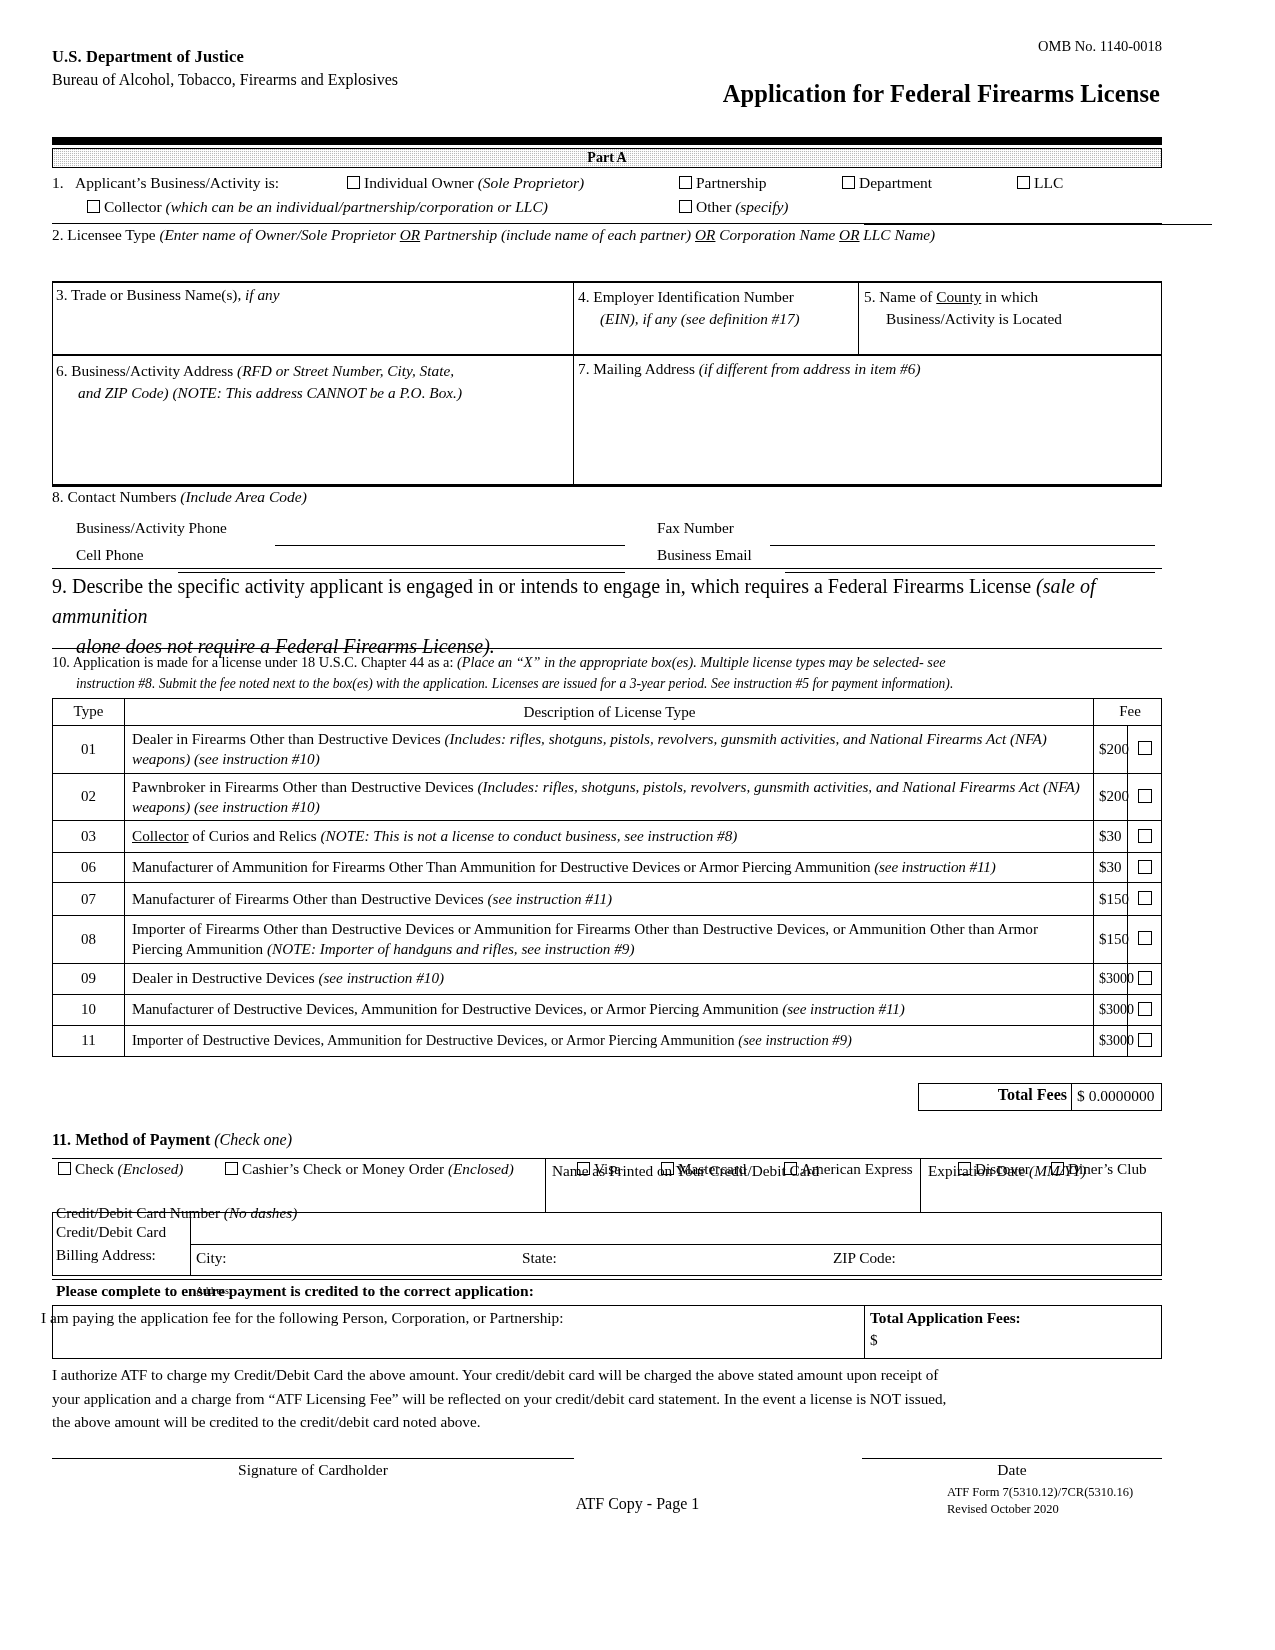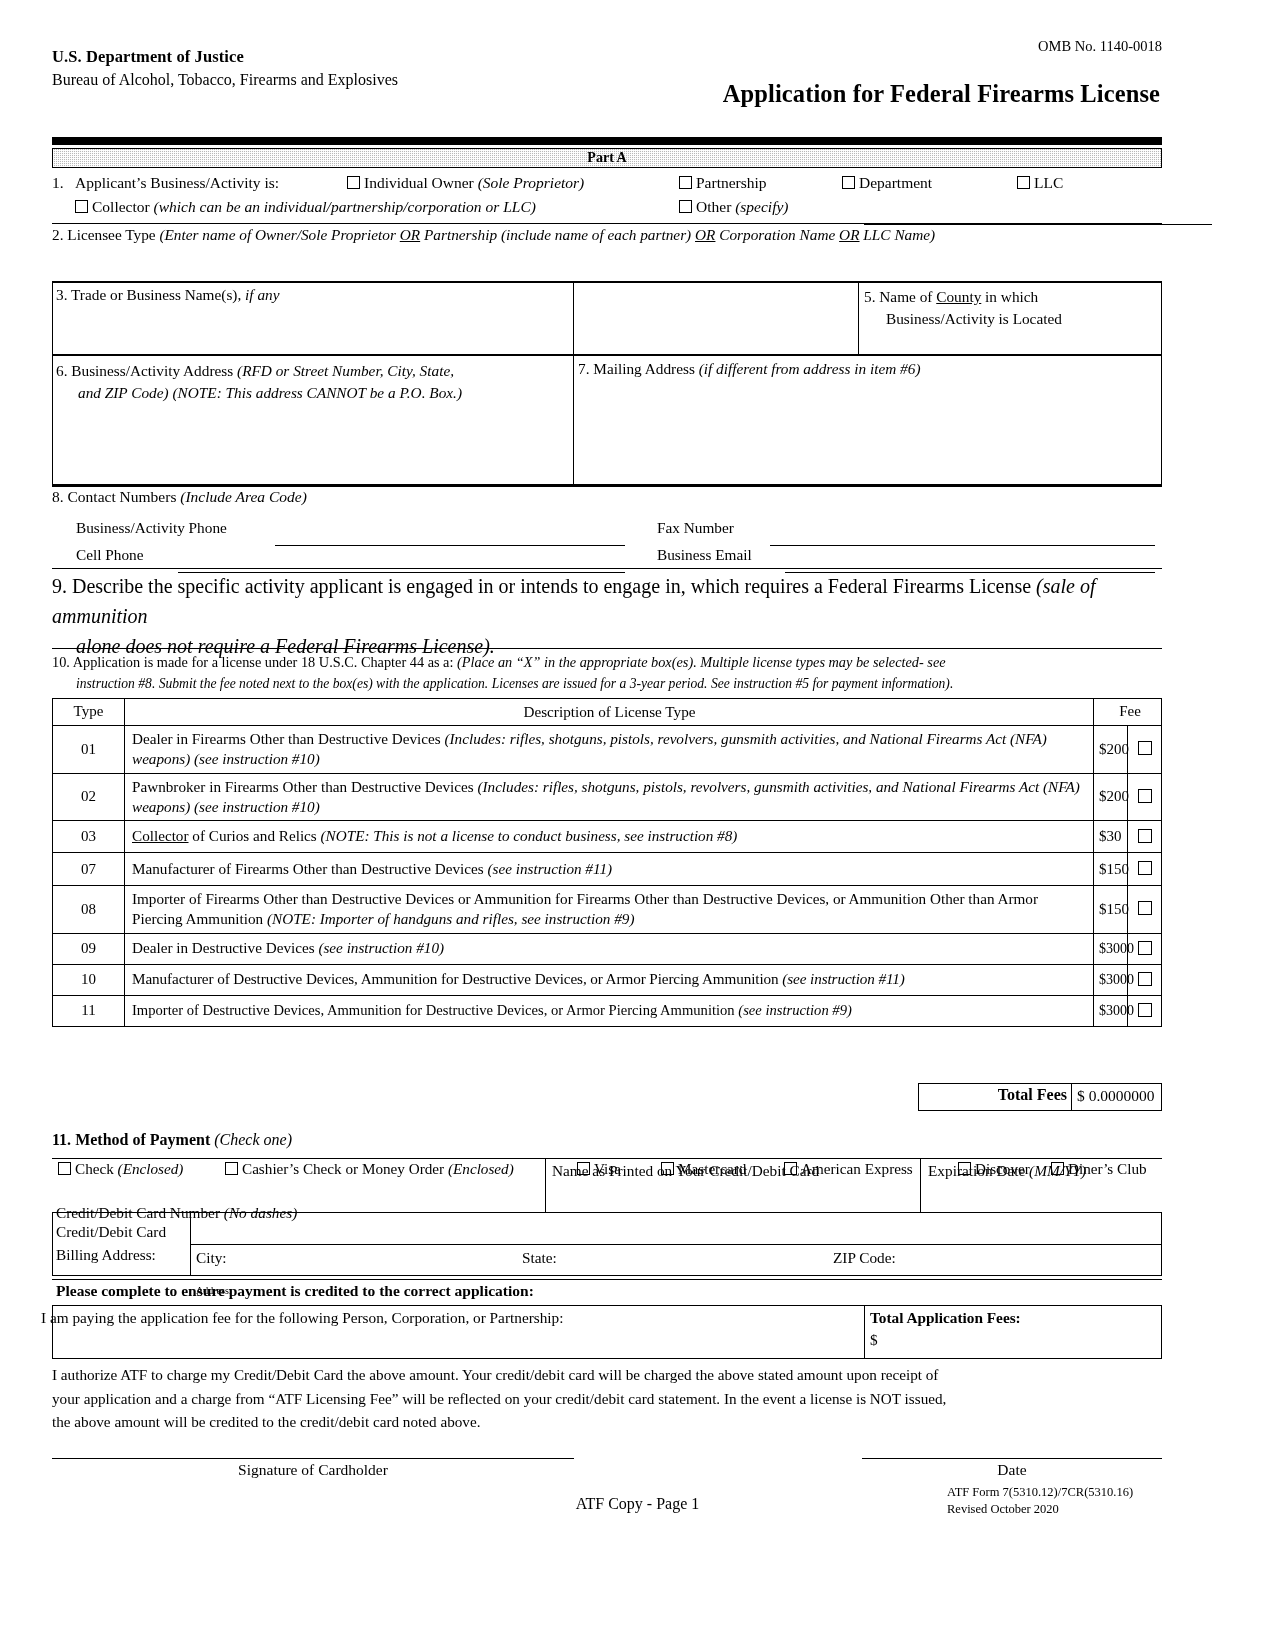--- a/index.html
+++ b/index.html
@@ -118,21 +118,21 @@
         <span class="cb"></span><span>Partnership</span>
       </span>
       <span class="c" style="left:790px;">
         <span class="cb"></span><span>Department</span>
       </span>
       <span class="c" style="left:965px;">
         <span class="cb"></span><span>LLC</span>
       </span>
     </div>
     <div class="r2">
-      <span class="c" style="left:23px;">
+      <span class="c" style="left:35px;">
         <span class="cb"></span><span>Collector</span>
         <span class="it">(which can be an individual/partnership/corporation or LLC)</span>
       </span>
       <span class="c" style="left:627px;">
         <span class="cb"></span><span>Other</span>
         <span class="it">(specify)</span>
       </span>
       <span class="c rule" style="left:812px; top:16px; width:348px;"></span>
     </div>
   </div>
@@ -146,20 +146,25 @@
   <div class="box" style="left:52px; top:248px; width:1110px; height:34px; border-top:none; border-left:none; border-right:none;"></div>
 
   <div class="box" style="left:52px; top:282px; width:1110px; height:73px;"></div>
   <div class="vline" style="left:573px; top:282px; height:73px;"></div>
   <div class="vline" style="left:858px; top:282px; height:73px;"></div>
 
   <div class="lbl" style="left:56px; top:286px; font-size:15.3px;">
     <span>3.</span>
     <span>Trade or Business Name(s),</span>
     <span class="it">if any</span>
+  </div>
+  <div class="lbl" style="left:578px; top:286px; font-size:15.3px; line-height:1.45;">
+    <span>4.</span>
+    <span>Employer Identification Number</span><br>
+    <span class="it" style="margin-left:22px;">(EIN), if any (see definition #17)</span>
   </div>
   <div class="lbl" style="left:864px; top:286px; font-size:15.3px; line-height:1.45;">
     <span>5.</span>
     <span>Name of </span><span class="un">County</span><span> in which</span><br>
     <span style="margin-left:22px;">Business/Activity is Located</span>
   </div>
 
   <div class="box" style="left:52px; top:355px; width:1110px; height:130px;"></div>
   <div class="vline" style="left:573px; top:355px; height:130px;"></div>
 
@@ -225,20 +230,26 @@
       </tr>
       <tr style="height:47px;">
         <td class="c-type">02</td>
         <td class="c-desc"><span>Pawnbroker in Firearms Other than Destructive Devices </span><span class="it">(Includes:  rifles, shotguns, pistols, revolvers, gunsmith activities, and National Firearms Act (NFA) weapons) (see instruction #10)</span></td>
         <td class="c-fee">$200</td>
         <td class="c-chk"><span class="cb cb-lg" style="margin:0;"></span></td>
       </tr>
       <tr style="height:32px;">
         <td class="c-type">03</td>
         <td class="c-desc"><span class="un">Collector</span><span> of Curios and Relics </span><span class="it">(NOTE:  This is not a license to conduct business, see instruction #8)</span></td>
+        <td class="c-fee">$30</td>
+        <td class="c-chk"><span class="cb cb-lg" style="margin:0;"></span></td>
+      </tr>
+      <tr style="height:30px;">
+        <td class="c-type">06</td>
+        <td class="c-desc desc-small"><span>Manufacturer of Ammunition for Firearms Other Than Ammunition for Destructive Devices or Armor Piercing Ammunition </span><span class="it">(see instruction #11)</span></td>
         <td class="c-fee">$30</td>
         <td class="c-chk"><span class="cb cb-lg" style="margin:0;"></span></td>
       </tr>
       <tr style="height:33px;">
         <td class="c-type">07</td>
         <td class="c-desc"><span>Manufacturer of Firearms Other than Destructive Devices </span><span class="it">(see instruction #11)</span></td>
         <td class="c-fee">$150</td>
         <td class="c-chk"><span class="cb cb-lg" style="margin:0;"></span></td>
       </tr>
       <tr style="height:47px;">

